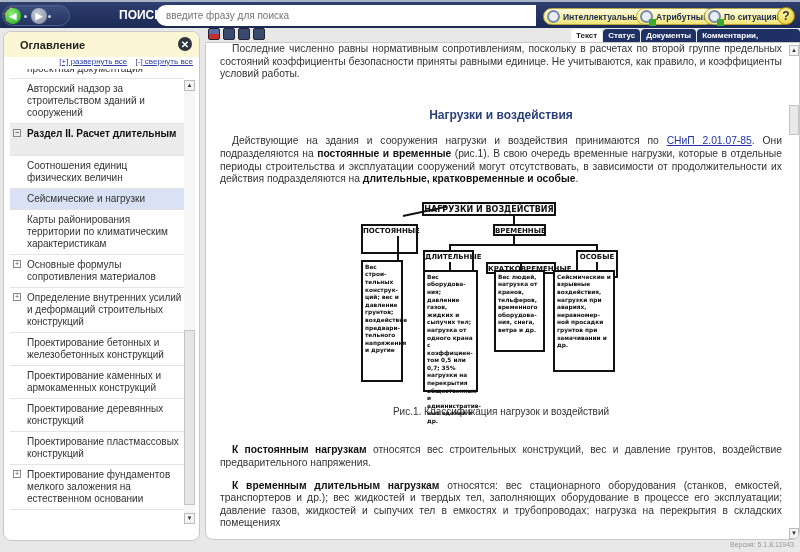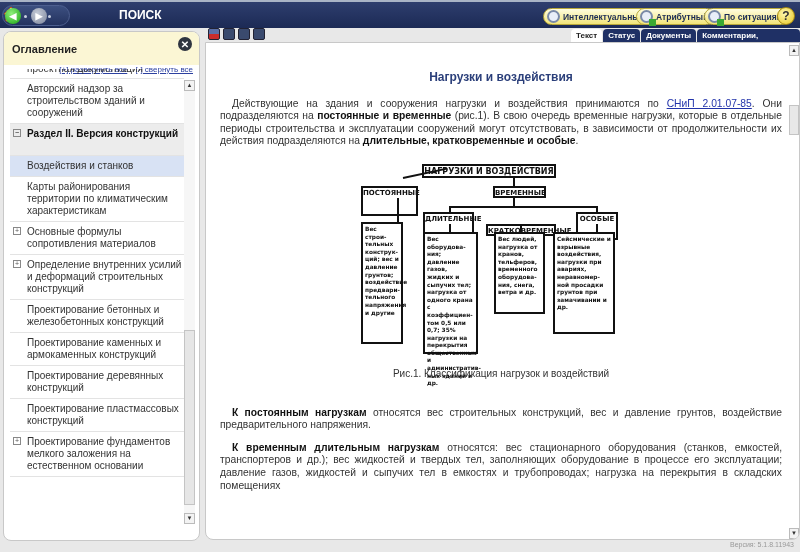--- a/index.html
+++ b/index.html
@@ -18,21 +18,21 @@
   .nav-dot { position: absolute; top: 9px; width: 3px; height: 3px; background: #c7cfe0; border-radius: 50%; }
   .search-label { position: absolute; left: 119px; top: 6px; color: #fff; font-weight: bold; font-size: 12px; }
   .search-box { position: absolute; left: 156px; top: 3px; width: 380px; height: 21px; background: #fff; border-radius: 10px 0 0 10px; padding-left: 10px; font-size: 10px; color: #333; line-height: 21px; border: none; outline: none; font-family: "Liberation Sans", sans-serif; }
   .sbtn { position: absolute; top: 6px; height: 17px; border-radius: 9px; background: linear-gradient(#fffde0, #f2e57a); border: 1px solid #b9a83a; font-size: 8.5px; color: #1b2b55; font-weight: bold; display: flex; align-items: center; padding: 0 6px 0 3px; }
   .sbtn .mag { width: 13px; height: 13px; border-radius: 50%; border: 2px solid #7a8aa8; background: #e8eef8; margin-right: 3px; position: relative; }
   .sbtn .mag.green::after { content: ""; position: absolute; right: -5px; bottom: -5px; width: 7px; height: 7px; background: #3aa832; }
   .help-btn { position: absolute; left: 777px; top: 5px; width: 18px; height: 18px; border-radius: 50%; background: radial-gradient(circle at 40% 35%, #fff9b0, #e6c520); color: #333; font-weight: bold; font-size: 12px; display: flex; align-items: center; justify-content: center; border: 1px solid #a88a10; }
 
   
   .sidebar { position: absolute; left: 3px; top: 31px; width: 197px; height: 510px; background: #fff; border: 1px solid #c8c8c8; border-radius: 8px; overflow: hidden; }
-  .sb-header { height: 33px; background: #fbf6d4; display: flex; align-items: center; padding-left: 8px; font-weight: bold; font-size: 11px; color: #222; position: relative; }
+  .sb-header { height: 25px; background: #fbf6d4; display: flex; align-items: center; padding-left: 16px; font-weight: bold; font-size: 11px; color: #222; position: relative; }
   .sb-close { position: absolute; right: 7px; top: 5px; width: 14px; height: 14px; border-radius: 50%; background: #2e3440; color: #fff; font-size: 10px; display: flex; align-items: center; justify-content: center; font-weight: bold; }
   .sb-links { height: 12px; text-align: right; padding-right: 6px; font-size: 8px; color: #2c40a0; position: relative; }
   .sb-links span { text-decoration: underline; margin-left: 6px; }
   .sb-list { position: absolute; left: 6px; top: 37px; width: 174px; height: 457px; overflow: hidden; }
   .sb-item { border-bottom: 1px solid #e3e3e3; padding: 4px 2px 4px 17px; font-size: 10px; line-height: 12px; color: #333; position: relative; }
   .sb-item .exp { position: absolute; left: 3px; top: 5px; width: 8px; height: 8px; border: 1px solid #888; font-size: 7px; line-height: 6px; text-align: center; color: #555; }
   .sb-item.section { background: #ececec; font-weight: bold; color: #111; height: 32px; }
   .sb-item.selected { background: #d8e2f4; }
   .sb-item.cut { padding-top: 0; height: 10px; overflow: hidden; }
   .sb-item.cut span { display: block; margin-top: -6px; }
@@ -77,20 +77,21 @@
     <div class="nav-btn nav-fwd">▶</div>
     <div class="nav-dot" style="left:45px"></div>
     <div class="nav-home">
       <svg width="16" height="16" viewBox="0 0 16 16">
           <polygon points="8,1 15,8 13,8 13,15 3,15 3,8 1,8" fill="#f7e8c8" stroke="#c0501a" stroke-width="1"></polygon>
           <rect x="6" y="10" width="4" height="5" fill="#c0501a"></rect>
         </svg>
     </div>
   </div>
   <div class="search-label">ПОИСК</div>
+  <input class="search-box" type="text" placeholder="введите фразу для поиска" style="">
   <div class="sbtn" style="left:543px">
       <span class="mag"></span>
       <span>Интеллектуальный</span>
     </div>
   <div class="sbtn" style="left:636px">
       <span class="mag green"></span>
       <span>Атрибутный</span>
     </div>
   <div class="sbtn" style="left:704px">
       <span class="mag green"></span>
@@ -106,22 +107,23 @@
   </div>
   <div class="sb-links">
     <span>[+] развернуть все</span>
     <span>[-] свернуть все</span>
   </div>
   <div class="sb-list" id="sb-list">
       <div class="sb-item cut">
         <span>проектная документация</span>
       </div>
       <div class="sb-item"><span>Авторский надзор за строительством зданий и сооружений</span></div>
-      <div class="sb-item section"><span class="exp">−</span><span>Раздел II. Версия конструкций</span></div>
-      <div class="sb-item selected"><span>Воздействия и станков</span></div>
+      <div class="sb-item section"><span class="exp">−</span><span>Раздел II. Расчет длительным</span></div>
+      <div class="sb-item"><span>Соотношения единиц физических величин</span></div>
+      <div class="sb-item selected"><span>Сейсмические и нагрузки</span></div>
       <div class="sb-item"><span>Карты районирования территории по климатическим характеристикам</span></div>
       <div class="sb-item"><span class="exp">+</span><span>Основные формулы сопротивления материалов</span></div>
       <div class="sb-item"><span class="exp">+</span><span>Определение внутренних усилий и деформаций строительных конструкций</span></div>
       <div class="sb-item"><span>Проектирование бетонных и железобетонных конструкций</span></div>
       <div class="sb-item"><span>Проектирование каменных и армокаменных конструкций</span></div>
       <div class="sb-item"><span>Проектирование деревянных конструкций</span></div>
       <div class="sb-item"><span>Проектирование пластмассовых конструкций</span></div>
       <div class="sb-item"><span class="exp">+</span><span>Проектирование фундаментов мелкого заложения на естественном основании</span></div>
     </div>
   <div class="sb-scroll">
@@ -140,20 +142,21 @@
 
 <div class="tabs">
   <div class="tab active">Текст</div>
   <div class="tab">Статус</div>
   <div class="tab">Документы</div>
   <div class="tab">Комментарии, консультации</div>
 </div>
 
 <div class="content">
   <div class="doc">
+    <p class="ind">Последние численно равны нормативным сопротивлениям, поскольку в расчетах по второй группе предельных состояний коэффициенты безопасности приняты равными единице. Не учитываются, как правило, и коэффициенты условий работы.</p>
     <h2>Нагрузки и воздействия</h2>
     <p class="ind"><span>Действующие на здания и сооружения нагрузки и воздействия принимаются по </span><a>СНиП 2.01.07-85</a><span>. Они подразделяются на </span><b>постоянные и временные</b><span> (рис.1). В свою очередь временные нагрузки, которые в отдельные периоды строительства и эксплуатации сооружений могут отсутствовать, в зависимости от продолжительности их действия подразделяются на </span><b>длительные, кратковременные и особые</b><span>.</span></p>
 
     <div class="diagram">
       <div class="dbox" style="left:61px;top:0;width:134px;height:14px;font-size:8px;line-height:11px">НАГРУЗКИ И ВОЗДЕЙСТВИЯ</div>
       <div class="dline" style="left:42px;top:13px;width:45px;height:2px;transform:rotate(-12deg);transform-origin:left"></div>
       <div class="dline" style="left:152px;top:14px;width:2px;height:8px"></div>
       <div class="dbox" style="left:0;top:22px;width:57px;height:30px">ПОСТОЯННЫЕ</div>
       <div class="dbox" style="left:132px;top:22px;width:53px;height:12px">ВРЕМЕННЫЕ</div>
       <div class="dline" style="left:36px;top:34px;width:2px;height:24px"></div>

